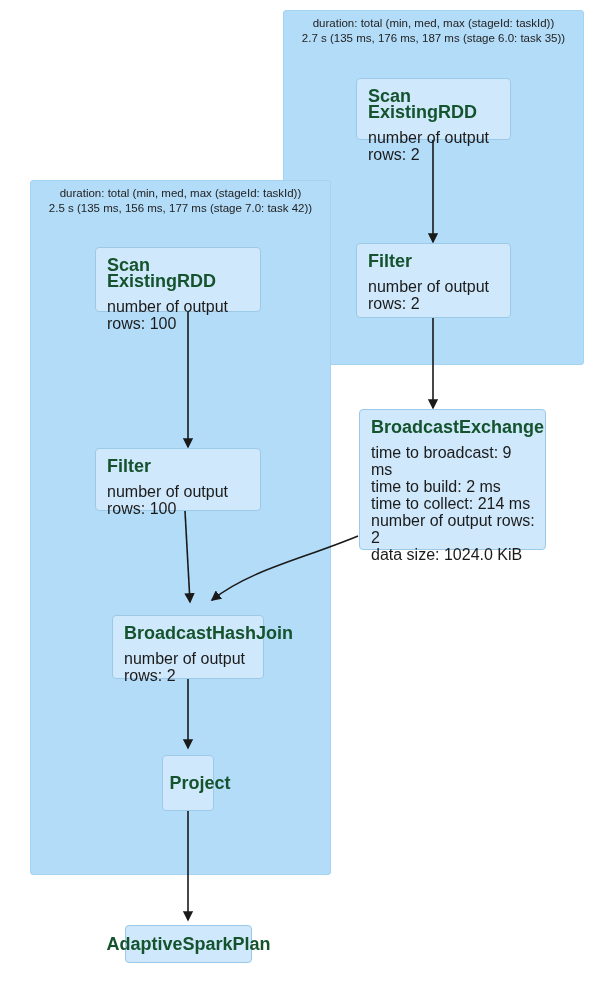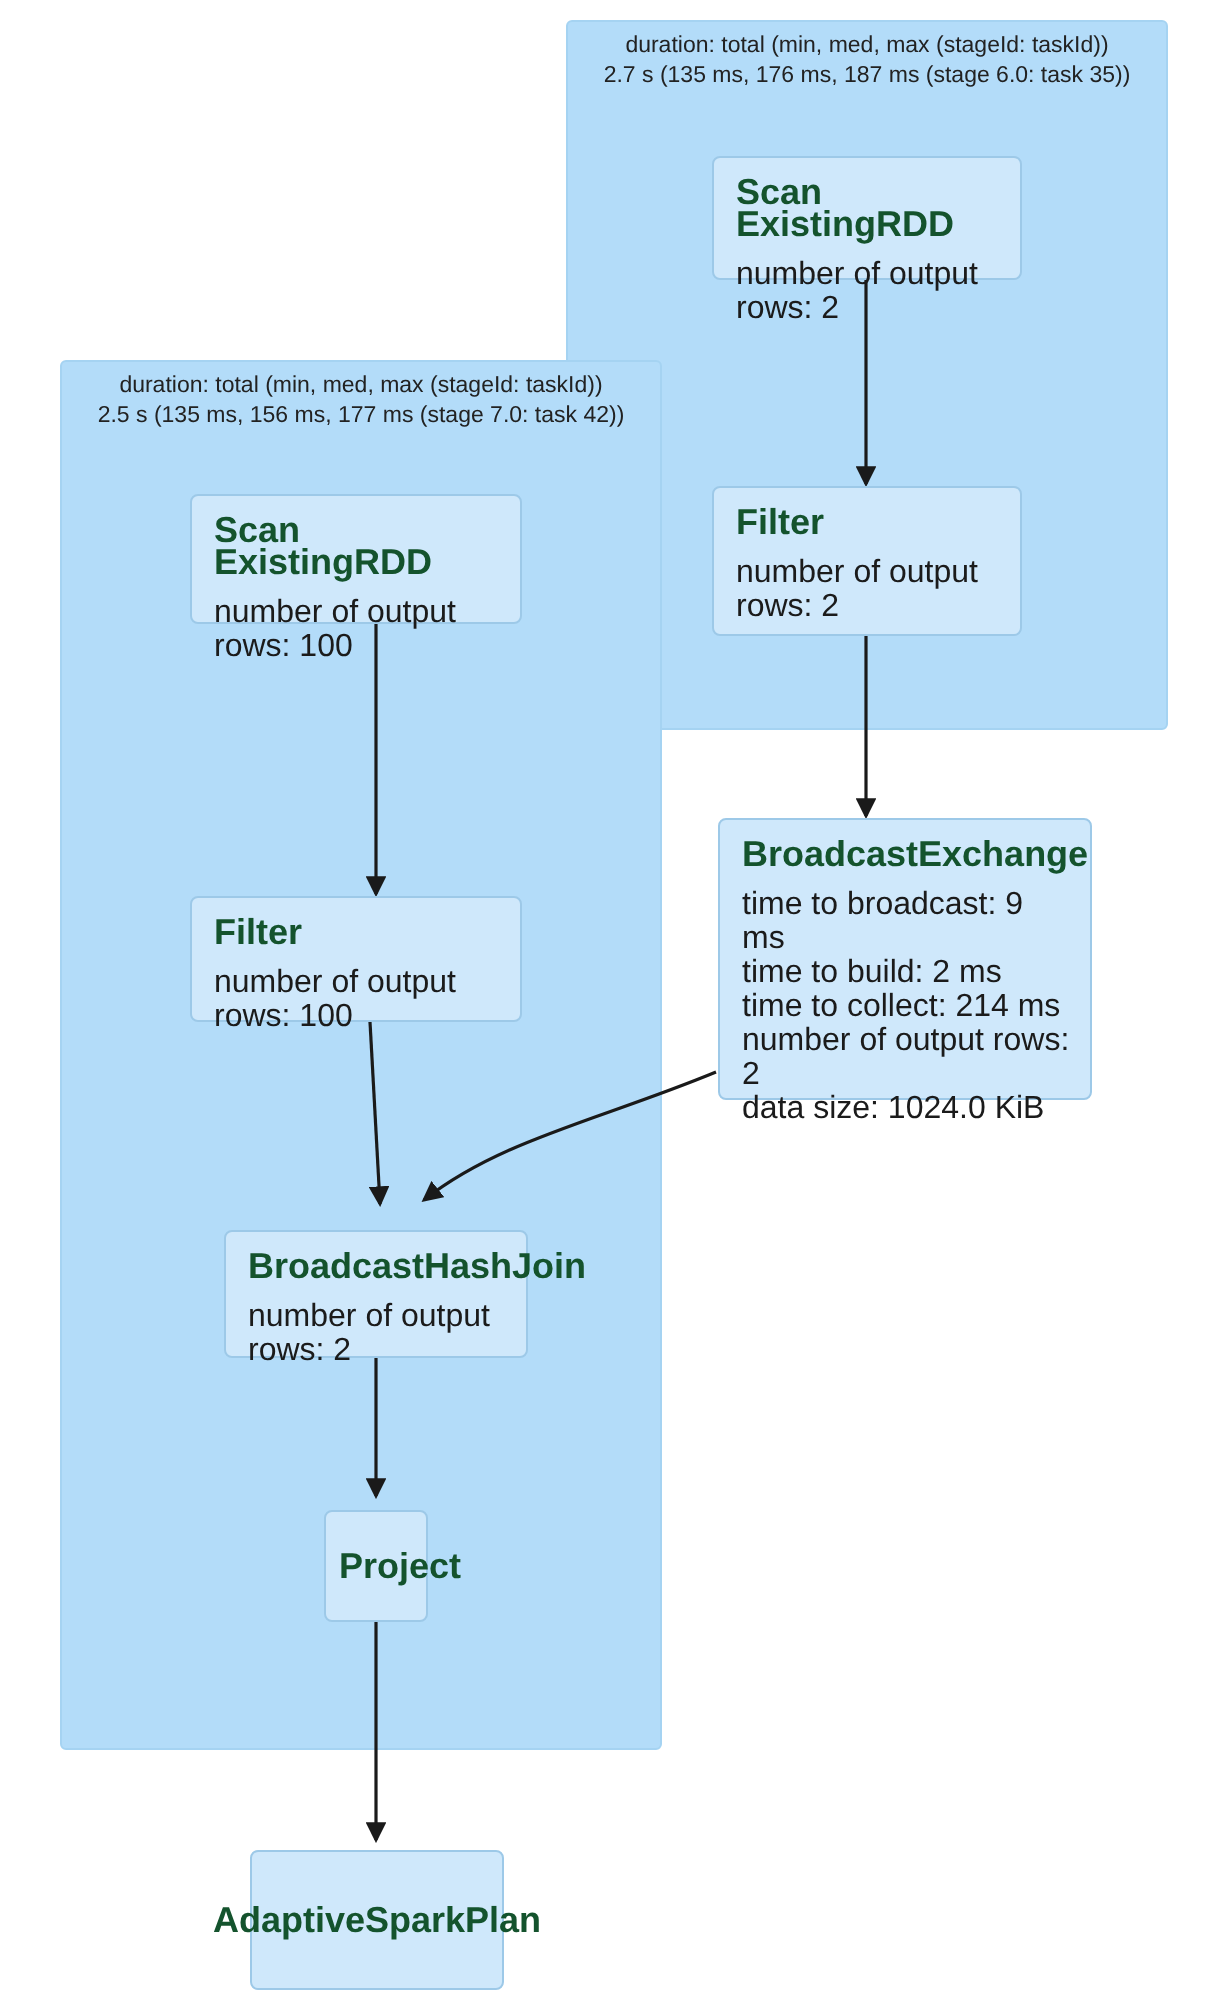--- a/index.html
+++ b/index.html
@@ -150,17 +150,17 @@
 
   <div class="node" style="left:112px; top:615px; width:152px; height:64px;">
     <div class="node-title">BroadcastHashJoin</div>
     <div class="node-metrics">number of output rows: 2</div>
   </div>
 
   <div class="node node-centered" style="left:162px; top:755px; width:52px; height:56px;padding-left:24px;">
     <div class="node-title">Project</div>
   </div>
 
-  <div class="node node-centered" style="left:125px; top:925px; width:127px; height:70px;">
+  <div class="node node-centered" style="left:125px; top:925px; width:127px; height:38px;">
     <div class="node-title">AdaptiveSparkPlan</div>
   </div>
 
 </div>
 
 </body></html>

